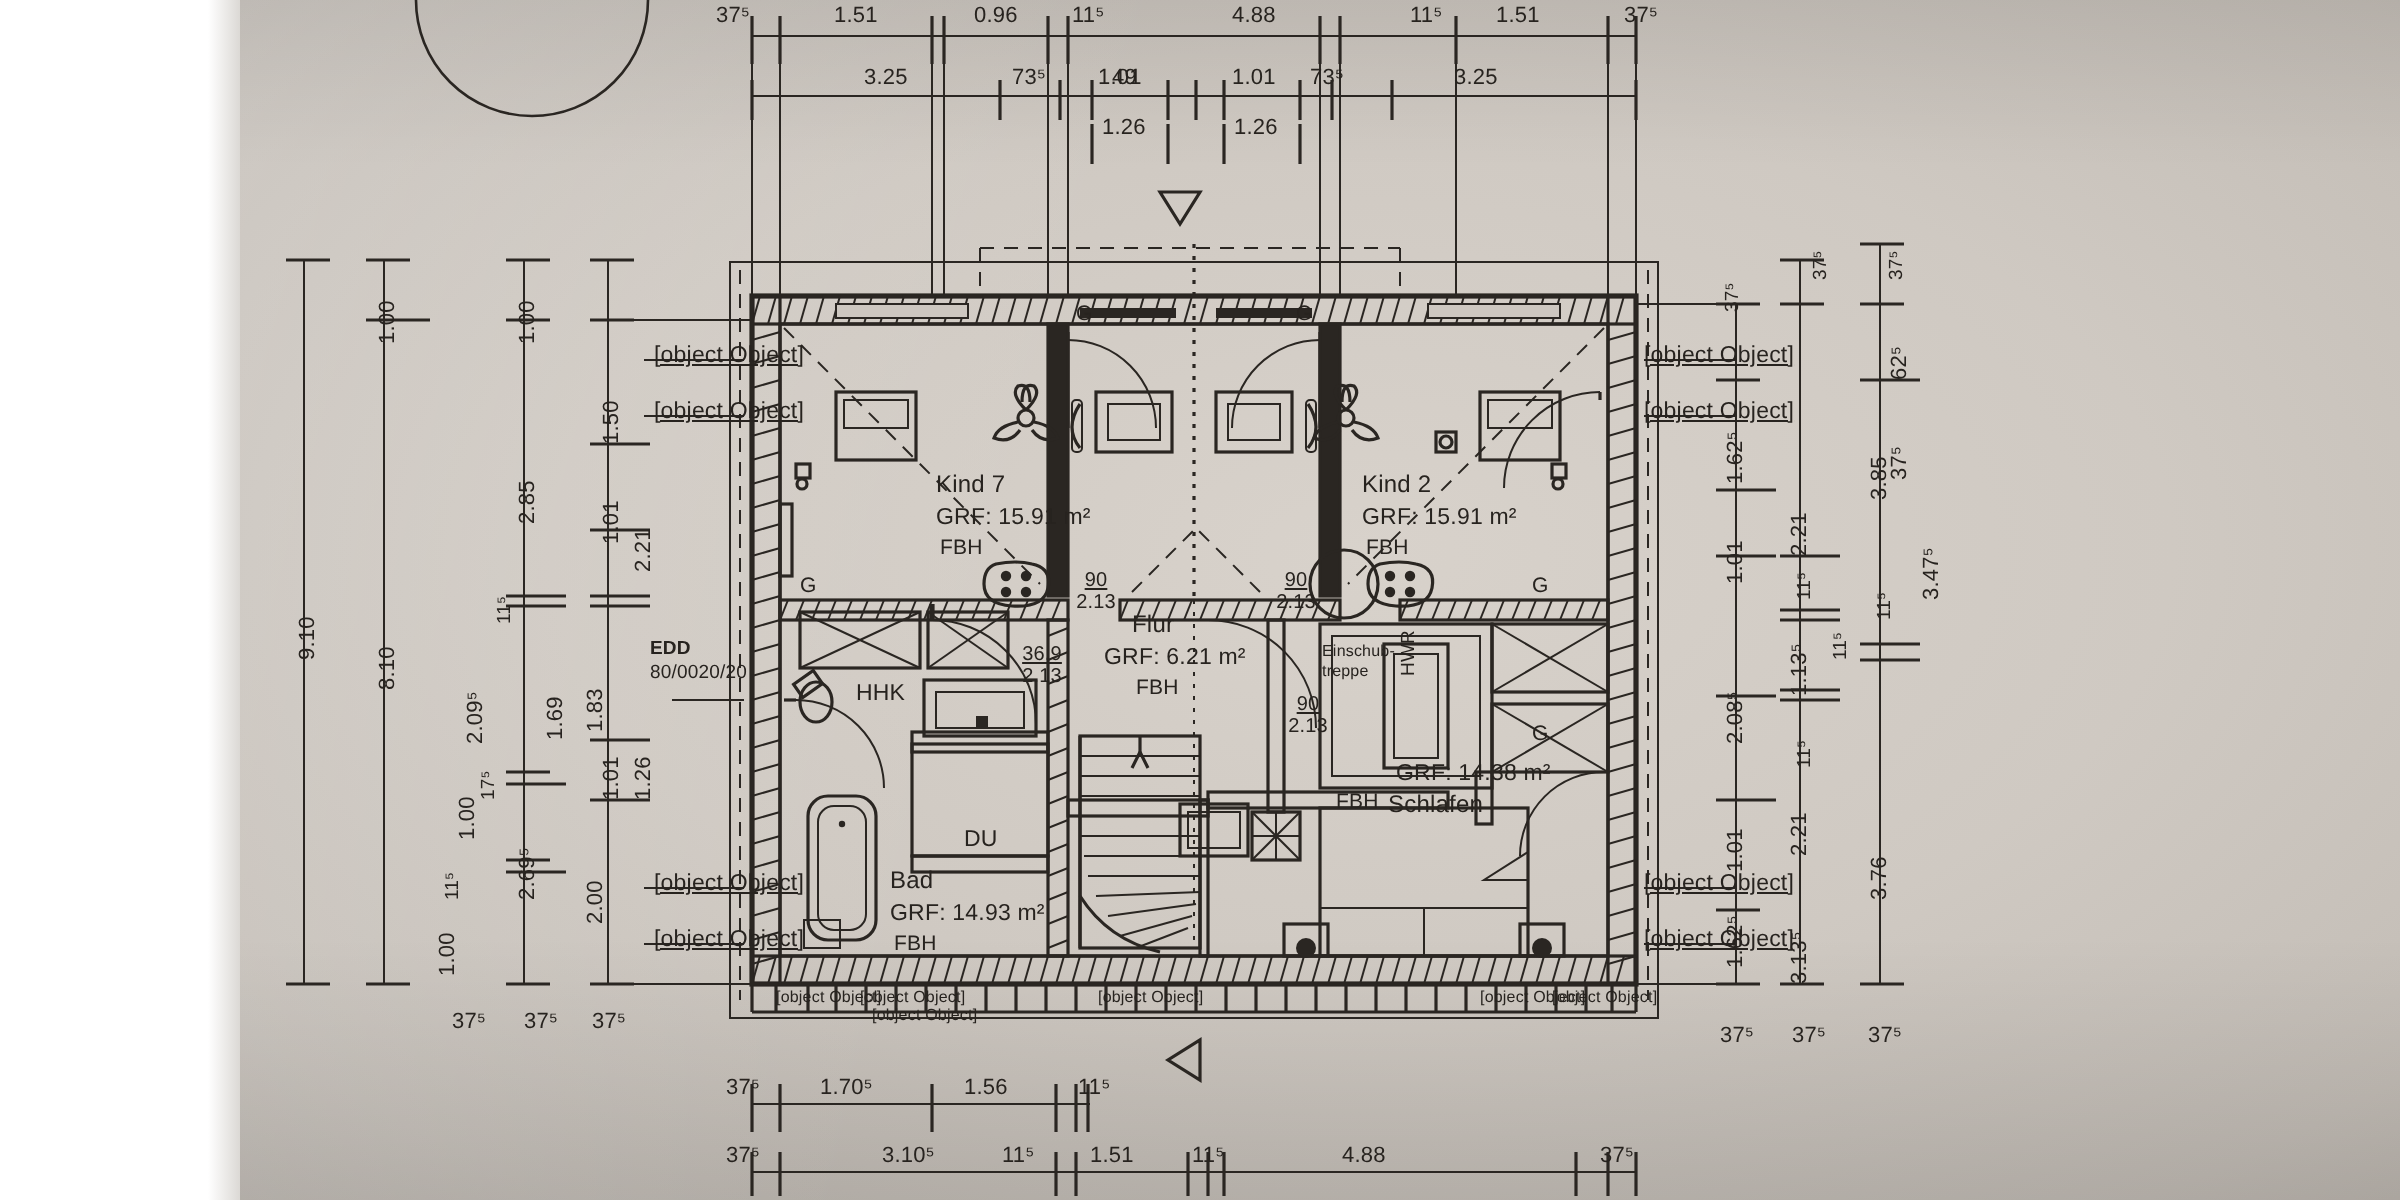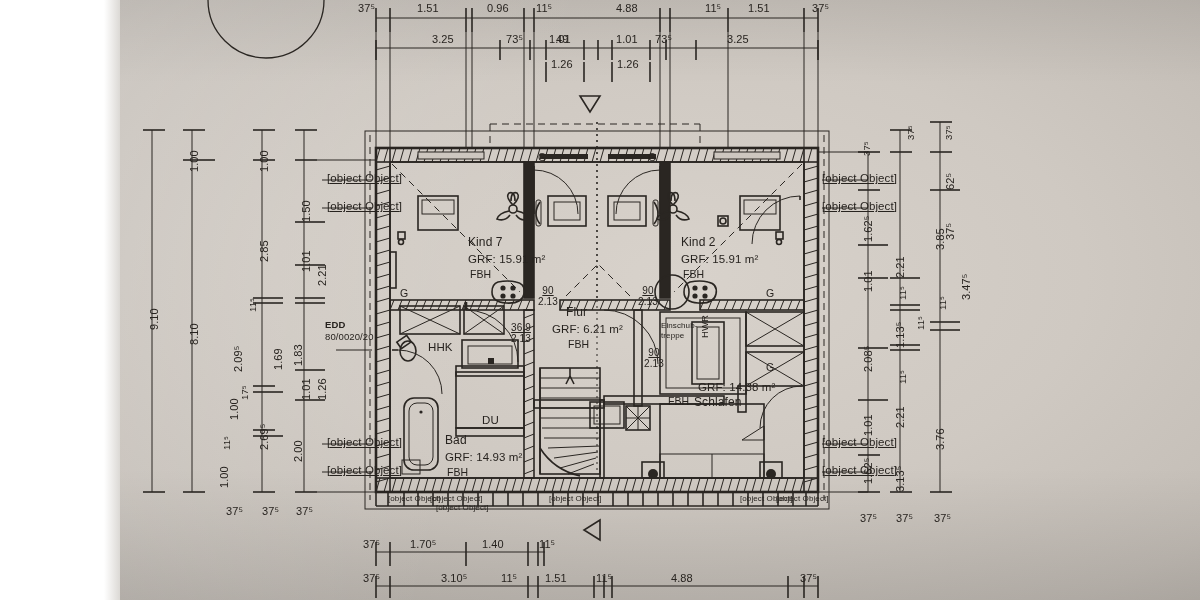--- a/index.html
+++ b/index.html
@@ -865,21 +865,21 @@
   <div class="lbl dim" style="left:556px;top:33px;">49</div>
   <div class="lbl dim" style="left:616px;top:33px;">1.01</div>
   <div class="lbl dim" style="left:655px;top:33px;">73⁵</div>
   <div class="lbl dim" style="left:727px;top:33px;">3.25</div>
 
   <div class="lbl dim" style="left:551px;top:58px;">1.26</div>
   <div class="lbl dim" style="left:617px;top:58px;">1.26</div>
 
   <div class="lbl dim" style="left:363px;top:538px;">37⁵</div>
   <div class="lbl dim" style="left:410px;top:538px;">1.70⁵</div>
-  <div class="lbl dim" style="left:482px;top:538px;">1.40</div>
+  <div class="lbl dim" style="left:482px;top:538px;">1.56</div>
   <div class="lbl dim" style="left:539px;top:538px;">11⁵</div>
 
   <div class="lbl dim" style="left:363px;top:572px;">37⁵</div>
   <div class="lbl dim" style="left:441px;top:572px;">3.10⁵</div>
   <div class="lbl dim" style="left:501px;top:572px;">11⁵</div>
   <div class="lbl dim" style="left:545px;top:572px;">1.51</div>
   <div class="lbl dim" style="left:596px;top:572px;">11⁵</div>
   <div class="lbl dim" style="left:671px;top:572px;">4.88</div>
   <div class="lbl dim" style="left:800px;top:572px;">37⁵</div>
 

